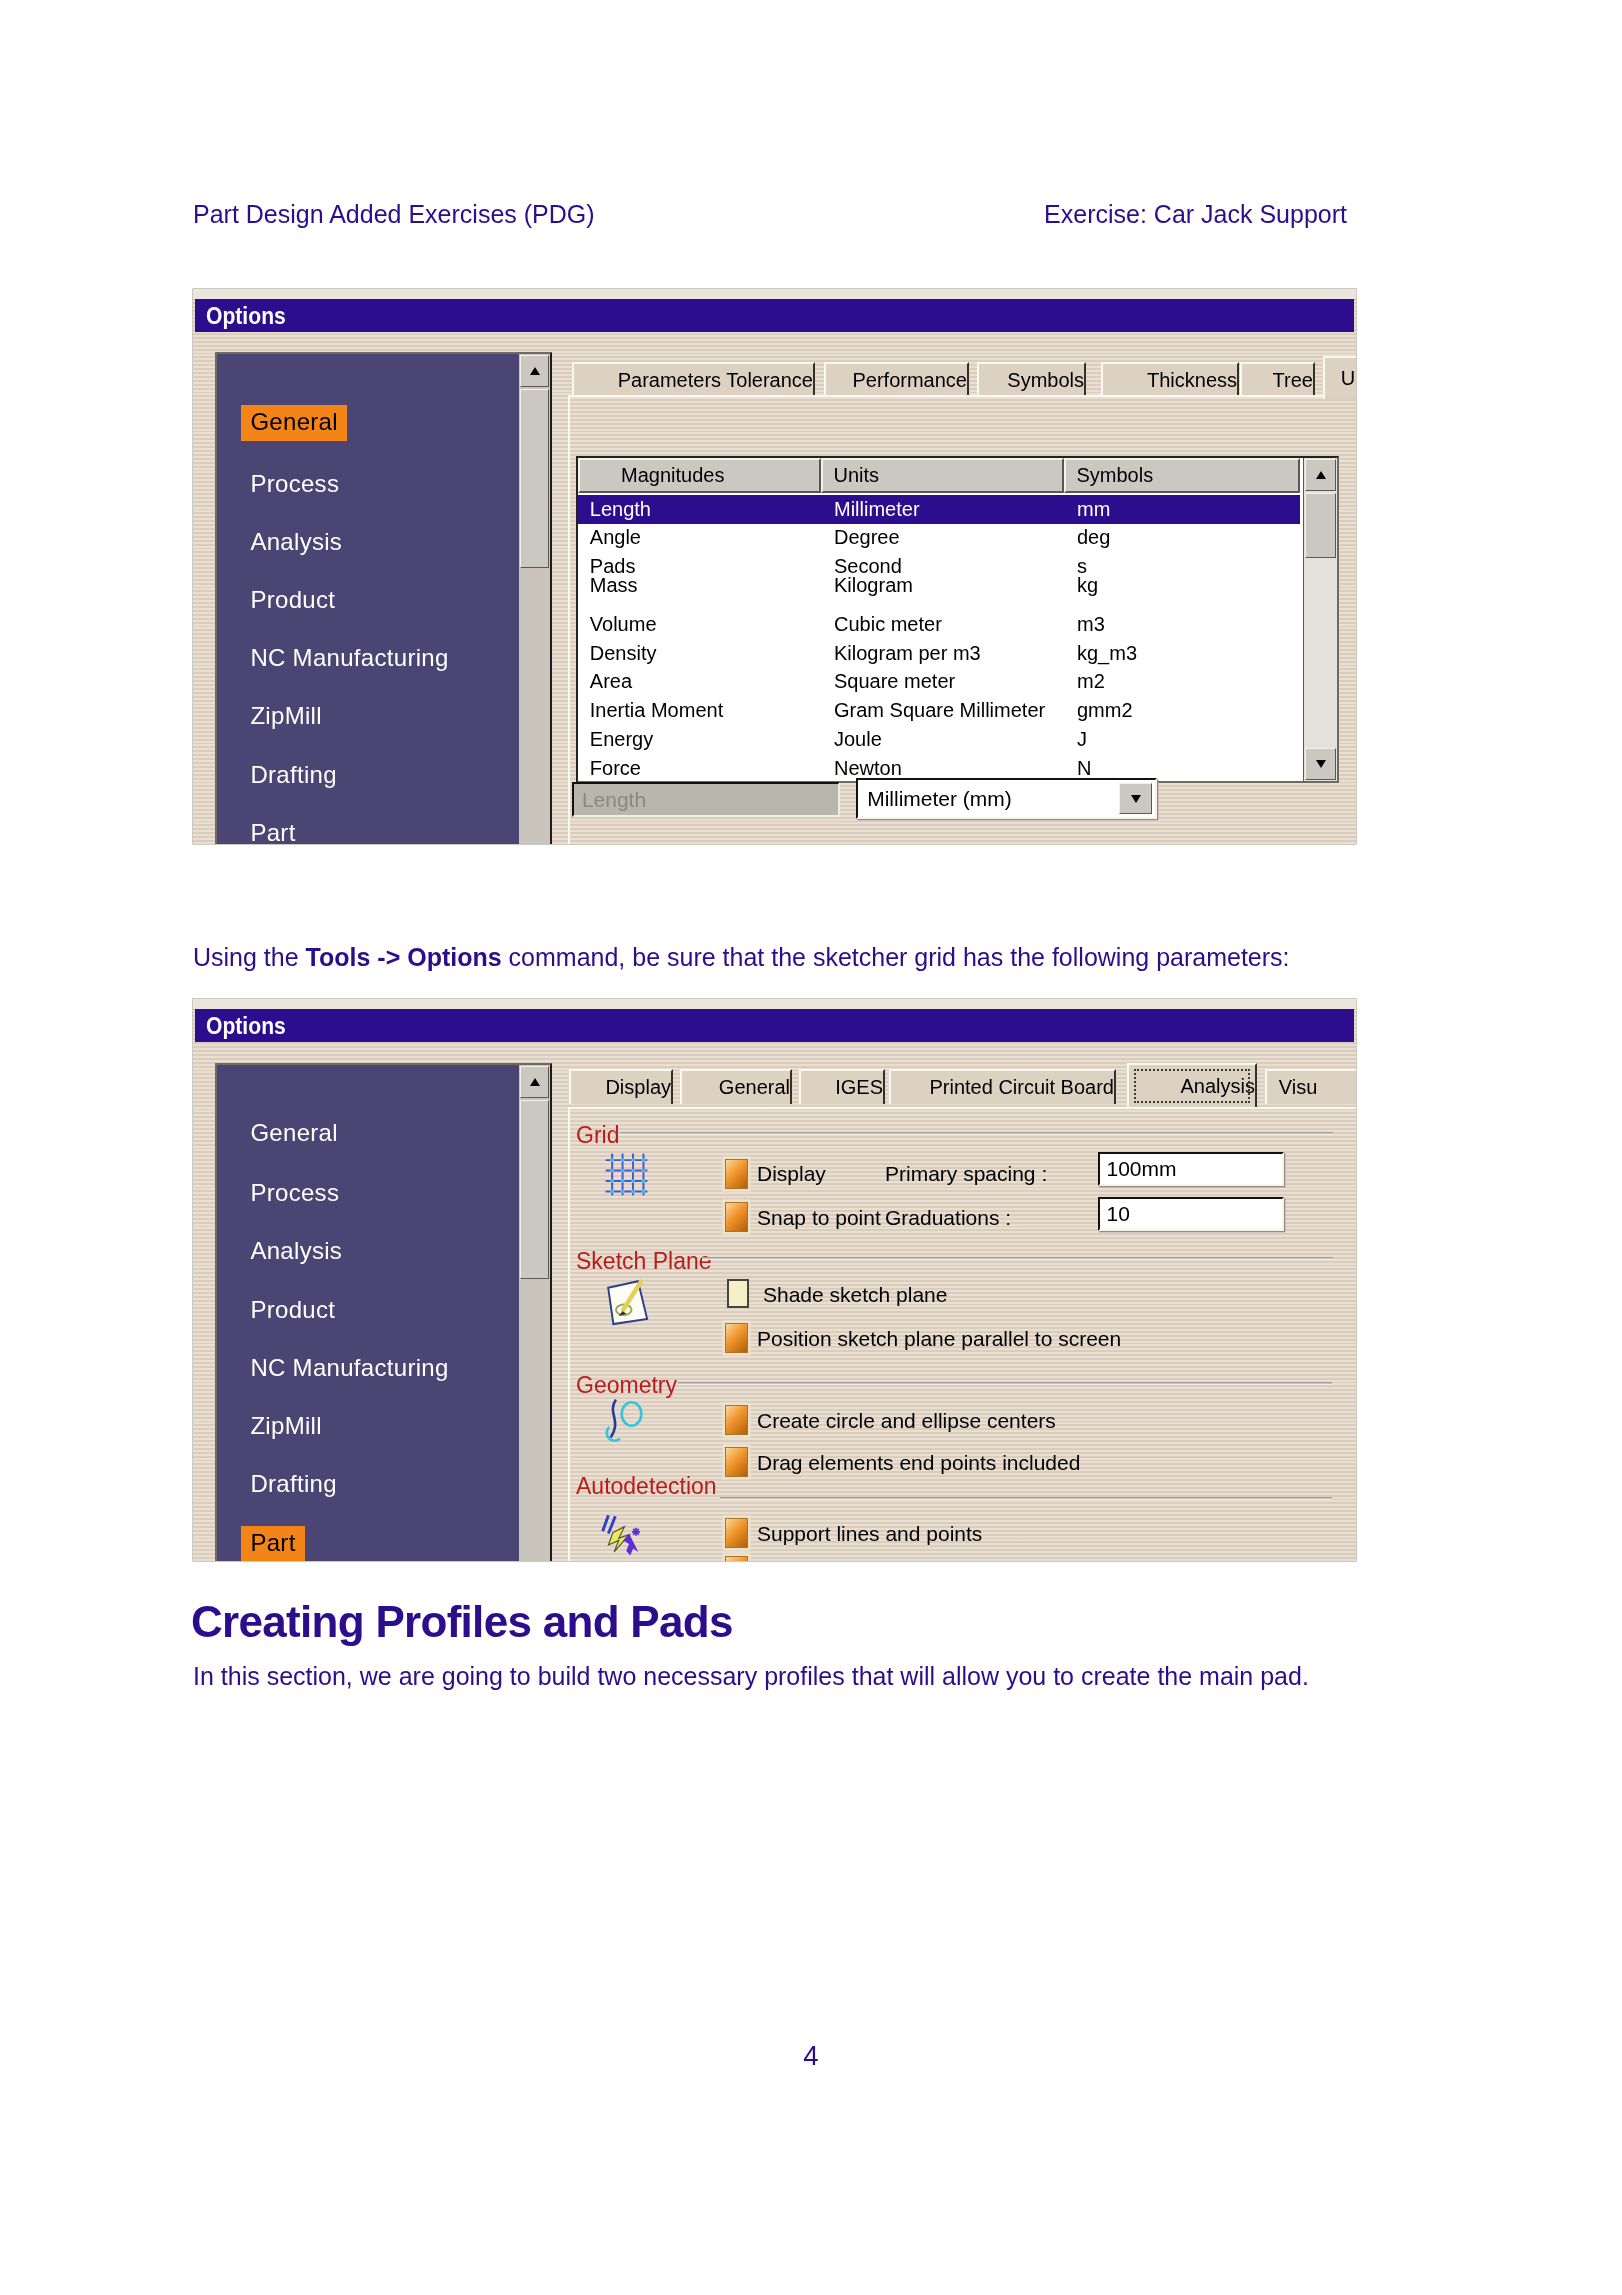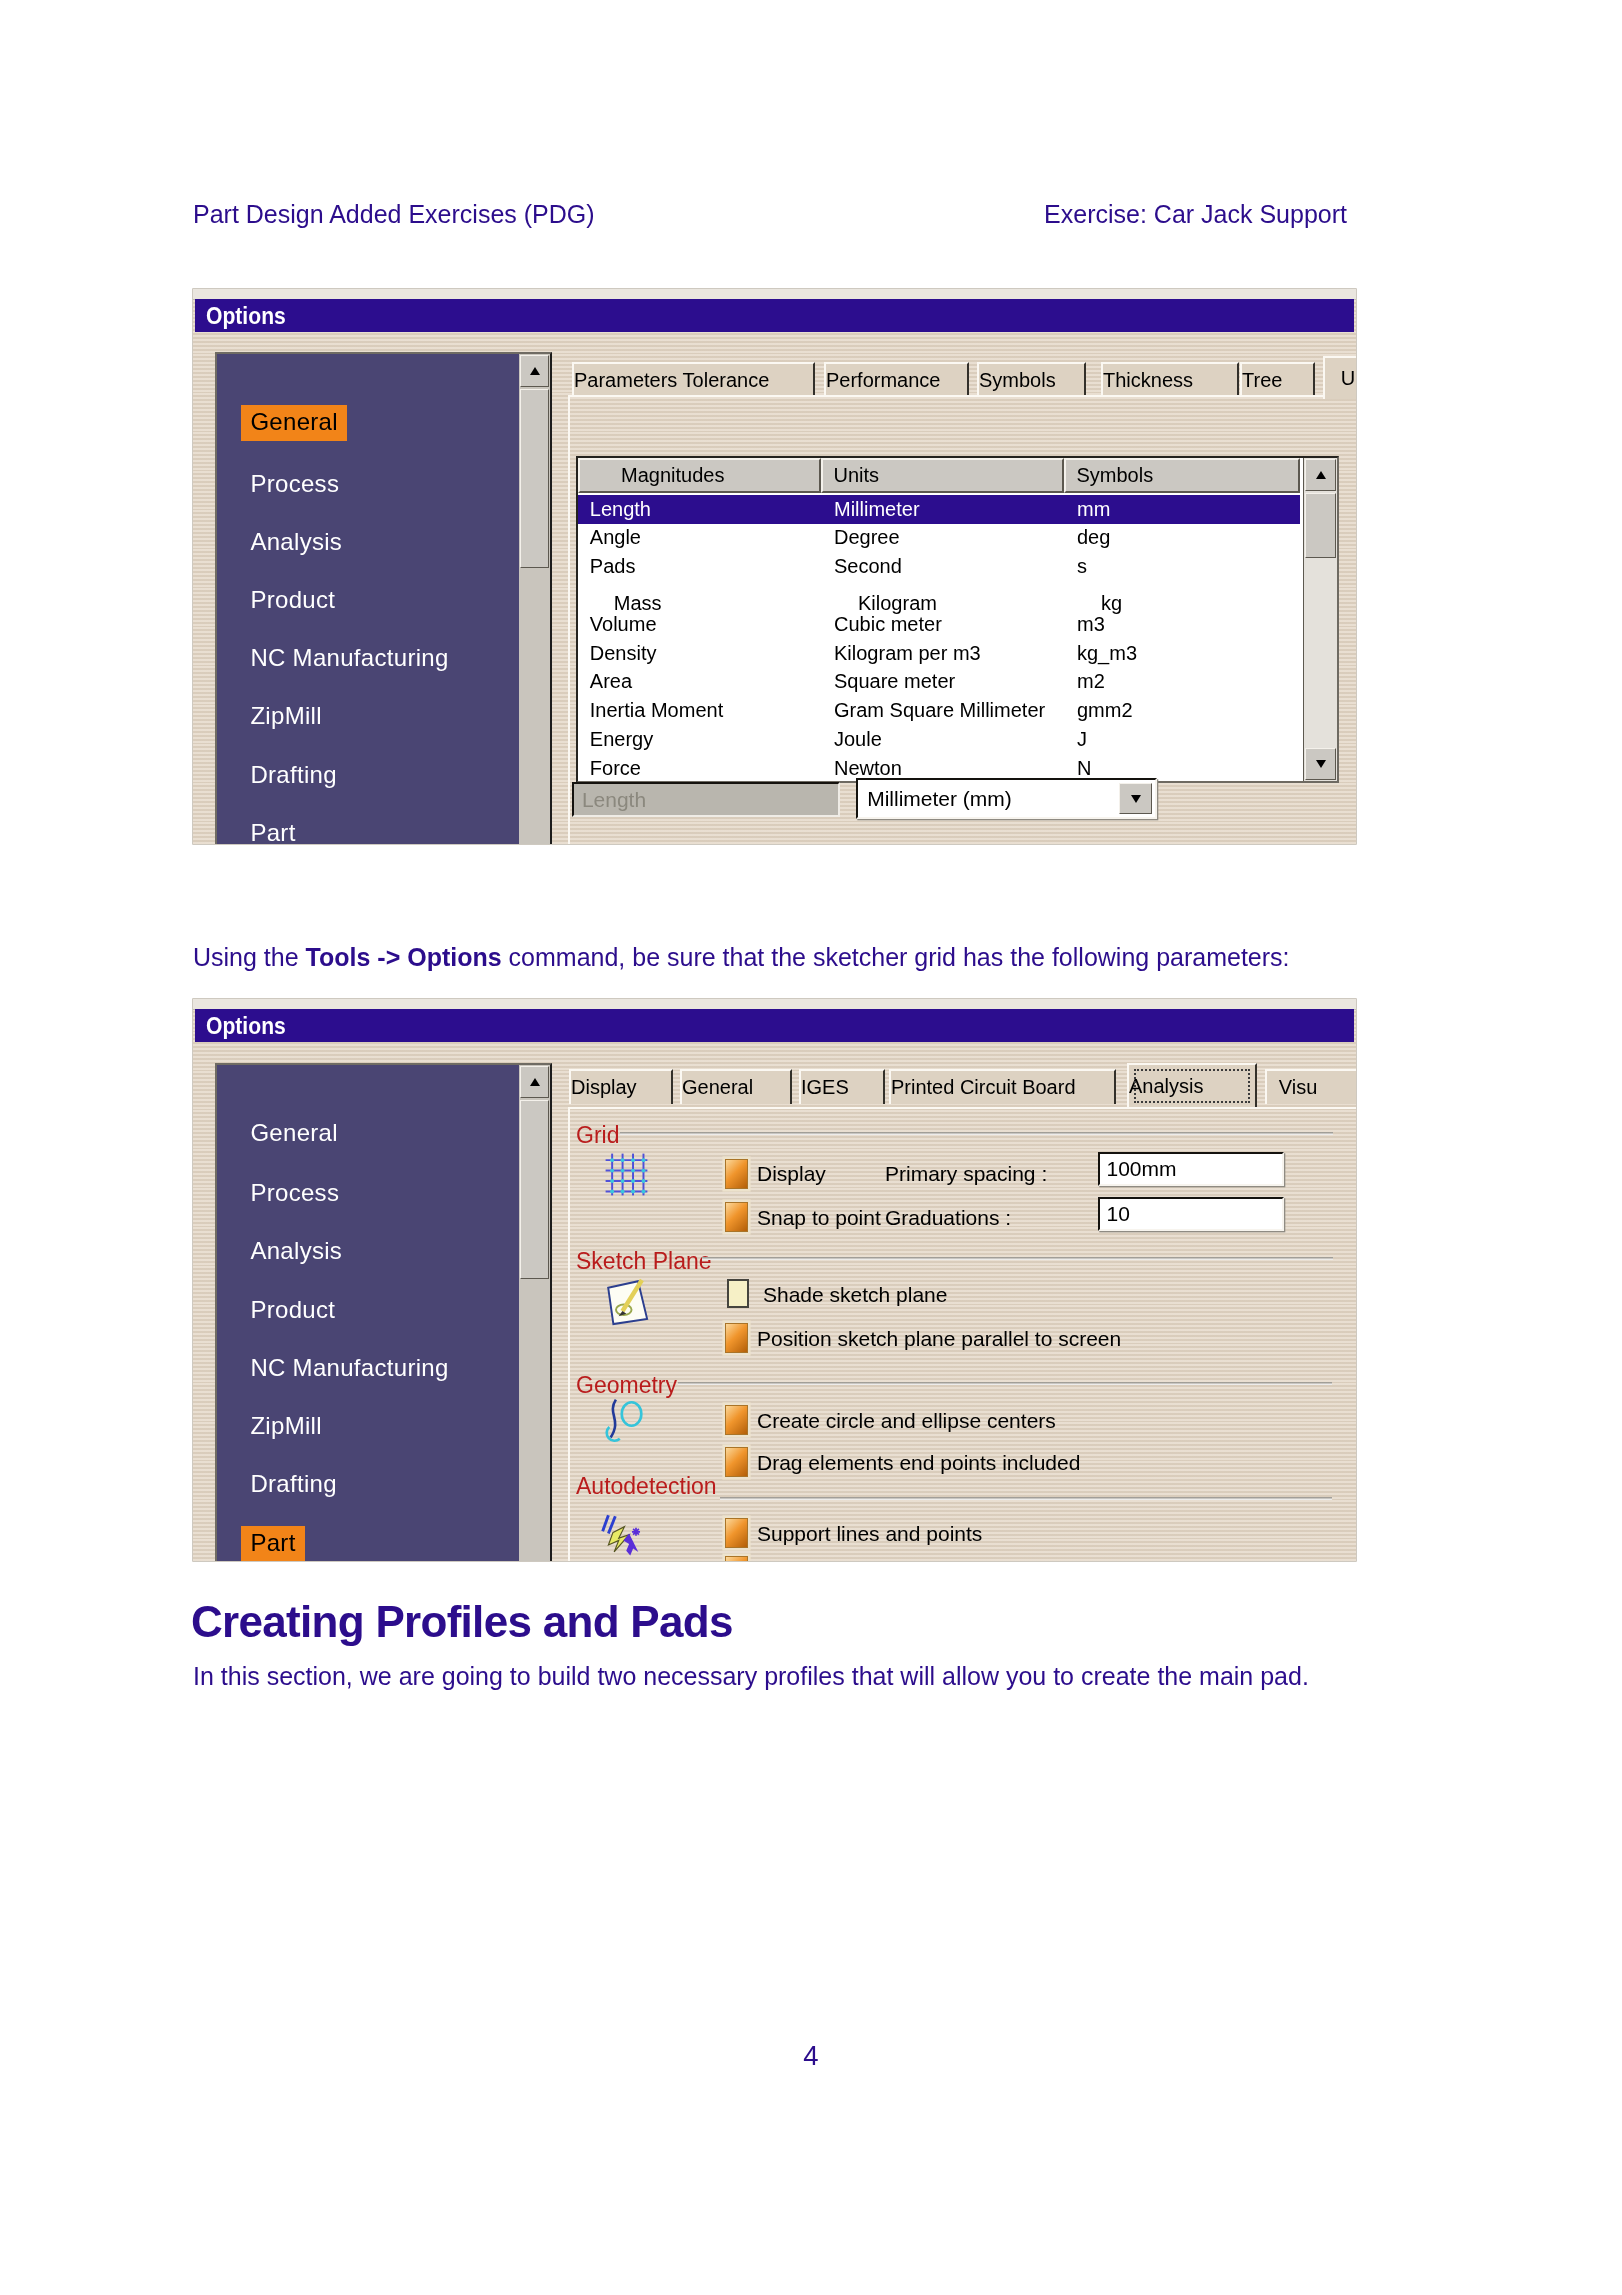--- a/index.html
+++ b/index.html
@@ -36,21 +36,21 @@
         display:flex;align-items:center;justify-content:center;}
   .sthumb{position:absolute;left:1.3px;right:1.3px;background:#cbc8c2;
         border:1.3px solid;border-color:#f4f1eb #5c584f #5c584f #f4f1eb;}
   .tri-up{width:0;height:0;border-left:5.9px solid transparent;border-right:5.9px solid transparent;border-bottom:8.5px solid #000;}
   .tri-down{width:0;height:0;border-left:5.9px solid transparent;border-right:5.9px solid transparent;border-top:8.5px solid #000;}
   .checker{background-image:conic-gradient(#ffffff 25%, #cfccc6 25% 50%, #ffffff 50% 75%, #cfccc6 75%);background-size:3.9px 3.9px;}
 
   
   .tab{position:absolute;height:33px;background:#ddd2c2;
         border-top:2px solid #fbf8f2;border-left:2px solid #fbf8f2;border-right:2px solid #33302a;
-        color:#000;font-size:20px;display:flex;align-items:center;justify-content:flex-start;white-space:nowrap;}
+        color:#000;font-size:20px;display:flex;align-items:center;justify-content:flex-end;white-space:nowrap;}
   .tab.sel{z-index:4;background:#ddd2c2;}
   .tab .dots{position:absolute;inset:3.9px 5.2px;border:2px dotted #3a3a3a;pointer-events:none;}
   .panel{position:absolute;border-top:2px solid #fbf8f2;border-left:2px solid #fbf8f2;}
 
   
   .utable{position:absolute;background:#ffffff;border:2px solid;border-color:#24221e #8c8densb 0 0;}
   .utable{border:2px solid;border-color:#24221e #6e6a62 #6e6a62 #24221e;}
   .thead{position:absolute;left:0;top:0;height:35px;display:flex;}
   .th{background:#cbc8c2;border:2px solid;border-color:#f4f1eb #5c584f #5c584f #f4f1eb;
       font-size:20px;color:#000;display:flex;align-items:center;padding-left:10.5px;box-sizing:border-box;}
@@ -156,21 +156,21 @@
     <div class="trow" style="top:65px;width:722px;">
         <span class="c0">Angle</span>
         <span class="c1">Degree</span>
         <span class="c2">deg</span>
       </div>
     <div class="trow" style="top:94px;width:722px;">
         <span class="c0">Pads</span>
         <span class="c1">Second</span>
         <span class="c2">s</span>
       </div>
-    <div class="trow" style="top:131px;width:722px;padding-left:24px;">
+    <div class="trow" style="top:113px;width:722px;">
         <span class="c0">Mass</span>
         <span class="c1">Kilogram</span>
         <span class="c2">kg</span>
       </div>
     <div class="trow" style="top:152px;width:722px;">
         <span class="c0">Volume</span>
         <span class="c1">Cubic meter</span>
         <span class="c2">m3</span>
       </div>
     <div class="trow" style="top:181px;width:722px;">

